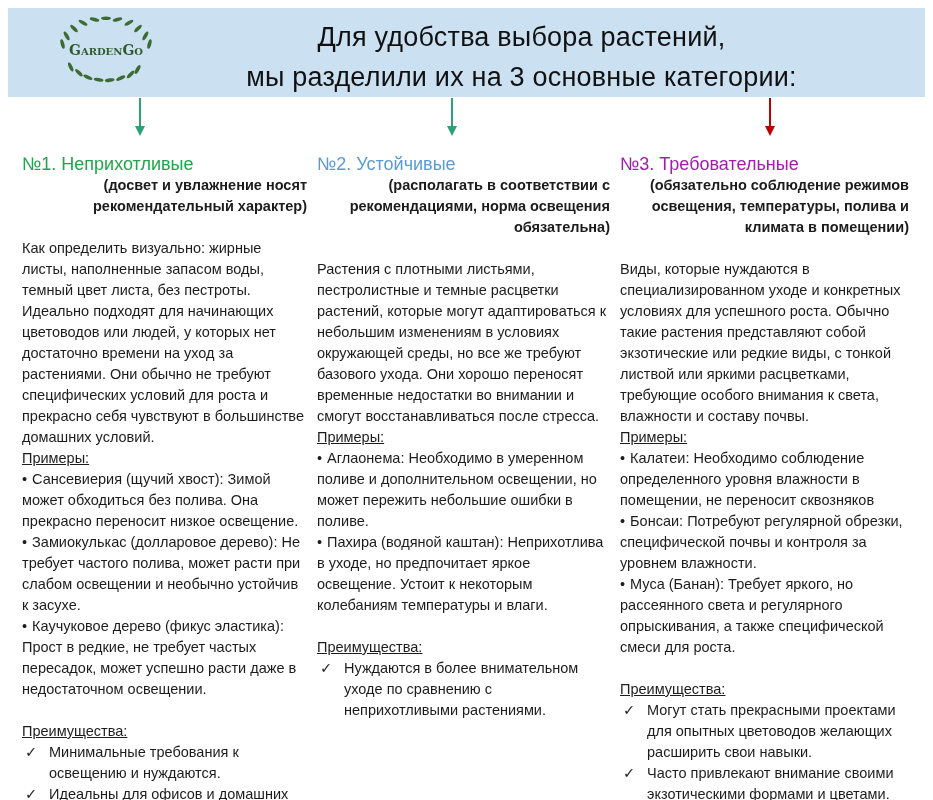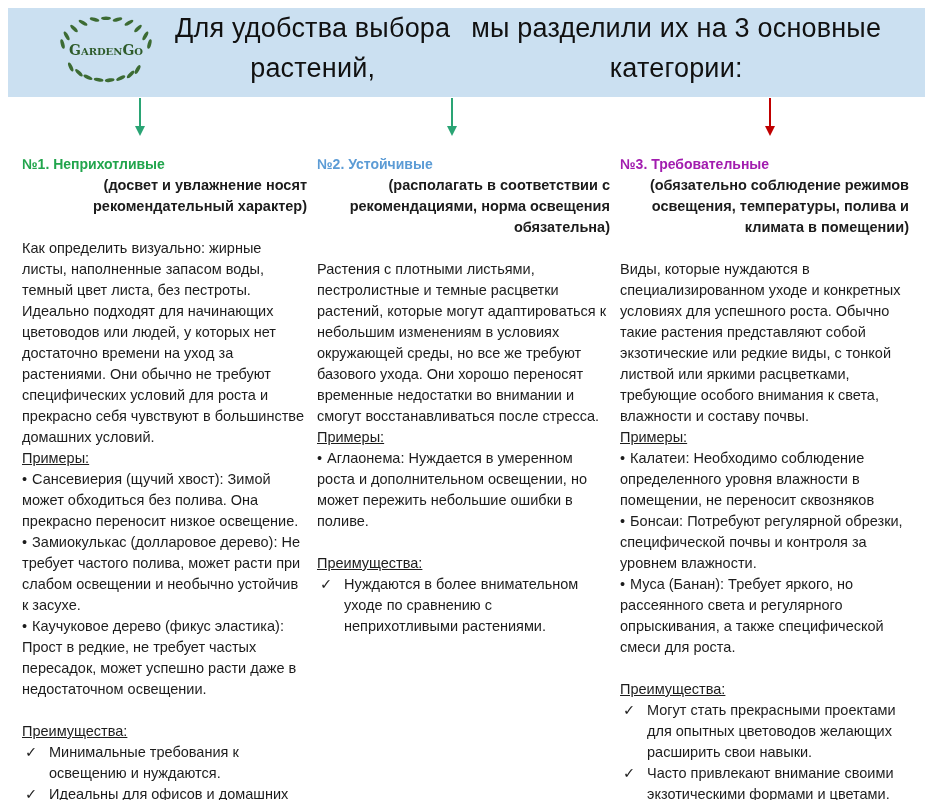--- a/index.html
+++ b/index.html
@@ -6,38 +6,38 @@
   .page{position:relative;width:933px;height:800px;background:#ffffff;overflow:hidden;
         font-family:"Liberation Sans","DejaVu Sans",sans-serif;color:#1c1c1c;}
 
   
   .banner{position:absolute;left:8px;top:8px;right:8px;height:89px;background:#cbe0f1;}
   .logo{position:absolute;left:18px;top:0;width:160px;height:82px;}
   .logo svg{width:100%;height:100%;}
   .logo text{font-family:"DejaVu Serif","Liberation Serif",serif;font-variant:small-caps;
              font-weight:bold;fill:#2f5c2c;}
   .title-wrap{position:absolute;left:150px;right:40px;top:0;height:89px;
-              display:flex;flex-direction:row;justify-content:space-between;text-align:center;}
+              display:flex;flex-direction:column;justify-content:flex-end;text-align:center;}
   .title-line{font-size:27px;line-height:40px;color:#111;letter-spacing:.2px;}
 
   
   .arrow{position:absolute;top:98px;width:2px;height:28px;}
   .arrow::after{content:"";position:absolute;left:-4.5px;top:28px;width:0;height:0;
                 border-left:5.5px solid transparent;border-right:5.5px solid transparent;}
   .arrow.green{background:#2aa474;}
   .arrow.green::after{border-top:10px solid #2aa474;}
   .arrow.red{background:#c00000;}
   .arrow.red::after{border-top:10px solid #c00000;}
   .a1{left:139px;} .a2{left:451px;} .a3{left:769px;}
 
   
   .cols{position:absolute;left:22px;top:153px;width:895px;
         display:grid;grid-template-columns:285px 293px 289px;column-gap:10px;}
   .col{font-size:14.5px;line-height:21px;}
-  .col h3{margin:0;font-size:14px;line-height:22px;font-weight:bold;}
+  .col h3{margin:0;font-size:18px;line-height:22px;font-weight:normal;}
   .c1 h3{color:#21a54c;} .c2 h3{color:#5b9bd5;} .c3 h3{color:#a21caf;}
   .subtitle{font-weight:bold;margin:0;text-align:right;}
   .descr{margin:21px 0 0 0;}
   .sec-label{margin:0;text-decoration:underline;}
   .adv-label{margin-top:21px;}
   ul{list-style:none;margin:0;padding:0;}
   ul.ex li .mark{margin-right:5px;}
   ul.adv li{position:relative;padding-left:27px;}
   ul.adv li .check{position:absolute;left:3px;top:0;}
 </style>
@@ -102,21 +102,22 @@
 
       </ul>
     </div>
 
     <div class="col c2">
       <h3>№2. Устойчивые</h3>
       <p class="subtitle">(располагать в соответствии с рекомендациями, норма освещения обязательна)</p>
       <p class="descr">Растения с плотными листьями, пестролистные и темные расцветки растений, которые могут адаптироваться к небольшим изменениям в условиях окружающей среды, но все же требуют базового ухода. Они хорошо переносят временные недостатки во внимании и смогут восстанавливаться после стресса.</p>
       <p class="sec-label">Примеры:</p>
       <ul class="ex">
-        <li><span class="mark">•</span><span>Аглаонема: Нуждается в умеренном роста и дополнительном освещении, но может пережить небольшие ошибки в поливе.</span></li>
+        <li><span class="mark">•</span><span>Аглаонема: Необходимо в умеренном поливе и дополнительном освещении, но может пережить небольшие ошибки в поливе.</span></li>
+        <li><span class="mark">•</span><span>Пахира (водяной каштан): Неприхотлива в уходе, но предпочитает яркое освещение. Устоит к некоторым колебаниям температуры и влаги.</span></li>
       </ul>
       <p class="sec-label adv-label">Преимущества:</p>
       <ul class="adv">
         <li><span class="check">✓</span><span>Нуждаются в более внимательном уходе по сравнению с неприхотливыми растениями.</span></li>
 
       </ul>
     </div>
 
     <div class="col c3">
       <h3>№3. Требовательные</h3>

